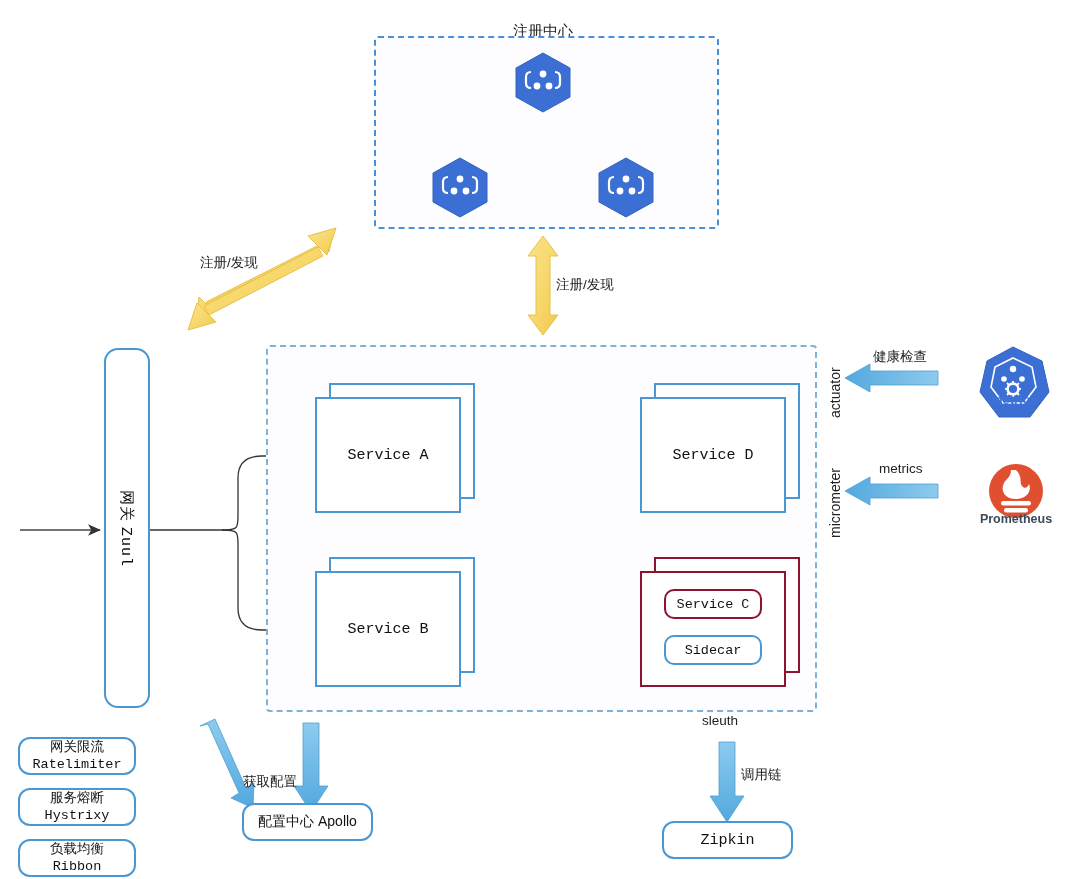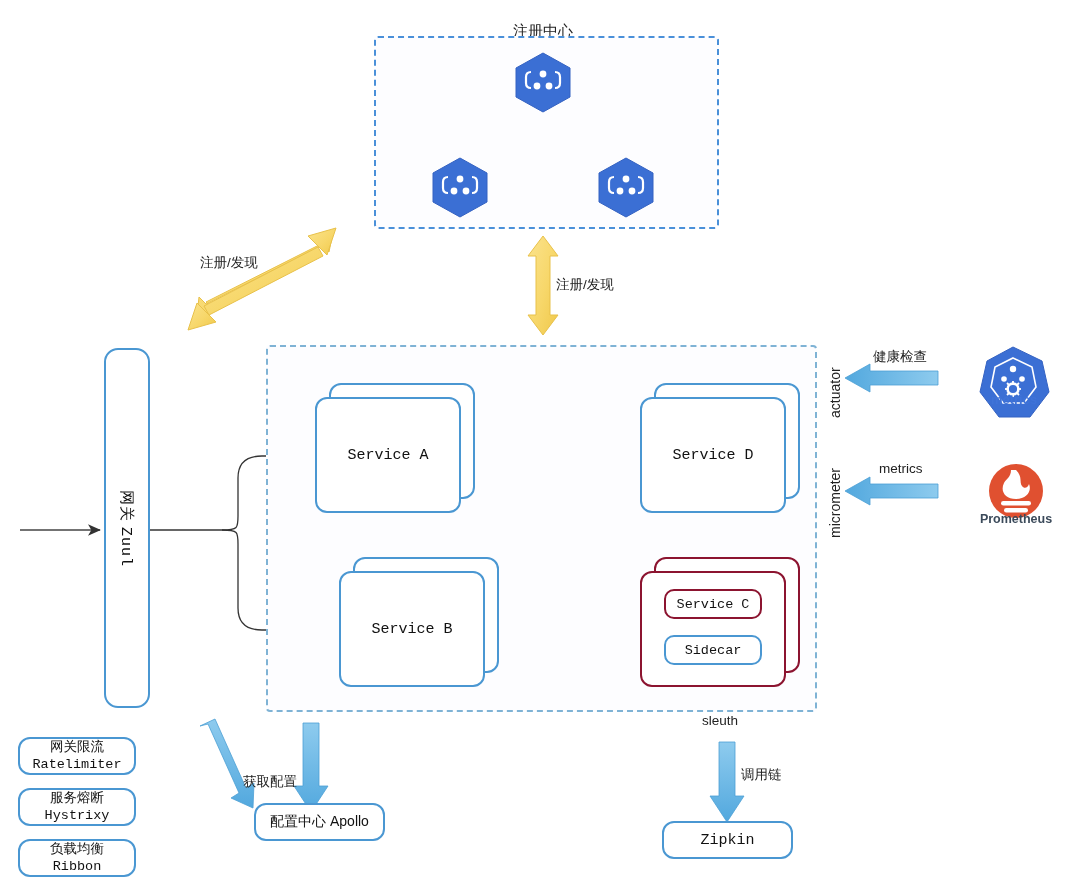--- a/index.html
+++ b/index.html
@@ -22,21 +22,21 @@
 
   
   .dashed-box{
     position:absolute;border:2px dashed #4a90d9;border-radius:4px;background:#fdfdff;
   }
   .dashed-box.svc{border-color:#7fb3d5;}
 
   
   .card-stack{position:absolute;}
   .card{
-    position:absolute;box-sizing:border-box;border:2px solid #4a97d2;border-radius:12px;
+    position:absolute;box-sizing:border-box;border:2px solid #4a97d2;border-radius:0;
     background:#ffffff;
   }
   .card.back{background:#ffffff;}
   .card.front{
     display:flex;align-items:center;justify-content:center;
     font-family:"Liberation Mono","DejaVu Sans Mono",monospace;font-size:15px;color:#111;
   }
   .card.red{border-color:#8c1430;}
   .pill{
     position:absolute;box-sizing:border-box;border-radius:10px;background:#fff;
@@ -225,21 +225,21 @@
   <div class="vlabel" style="left:827px;top:538px;">micrometer</div>
   <div class="t-label" style="left:702px;top:713px;">sleuth</div>
 
   <div class="card-stack" style="left:315px;top:383px;width:160px;height:130px;">
     <div class="card back" style="left:14px;top:0px;width:146px;height:116px;"></div>
     <div class="card front" style="left:0px;top:14px;width:146px;height:116px;">
       <span>Service A</span>
     </div>
   </div>
 
-  <div class="card-stack" style="left:315px;top:557px;width:160px;height:130px;margin-left:24px;">
+  <div class="card-stack" style="left:315px;top:557px;width:160px;height:130px;">
     <div class="card back" style="left:14px;top:0px;width:146px;height:116px;"></div>
     <div class="card front" style="left:0px;top:14px;width:146px;height:116px;">
       <span>Service B</span>
     </div>
   </div>
 
   <div class="card-stack" style="left:640px;top:383px;width:160px;height:130px;">
     <div class="card back" style="left:14px;top:0px;width:146px;height:116px;"></div>
     <div class="card front" style="left:0px;top:14px;width:146px;height:116px;">
       <span>Service D</span>
@@ -285,21 +285,21 @@
     <g>
       <circle cx="1016" cy="491" r="27" fill="#e05030"></circle>
       <path d="M1016,470 c7,7 3,12 6,16 c2,3 6,2 7,-2 c3,7 -2,15 -13,15 c-11,0 -16,-8 -12,-16 c2,-4 7,-6 7,-13 z" fill="#ffffff"></path>
       <rect x="1001" y="501" width="30" height="4.6" rx="2.3" fill="#ffffff"></rect>
       <rect x="1004" y="508" width="24" height="4.6" rx="2.3" fill="#ffffff"></rect>
     </g>
   </svg>
   <div class="icon-cap" style="left:961px;top:512px;">Prometheus</div>
 
   <div class="t-label-cn" style="left:243px;top:773px;">获取配置</div>
-  <div class="rbox" style="left:254px;top:803px;width:131px;height:38px;">
+  <div class="rbox" style="left:242px;top:803px;width:131px;height:38px;">
     <span>配置中心 Apollo</span>
   </div>
 
   <div class="t-label-cn" style="left:741px;top:766px;">调用链</div>
   <div class="rbox mono" style="left:662px;top:821px;width:131px;height:38px;">
     <span>Zipkin</span>
   </div>
 
   <div class="legend-box" style="left:4px;top:737px;width:118px;height:38px;">
     <span class="cn">网关限流</span>

